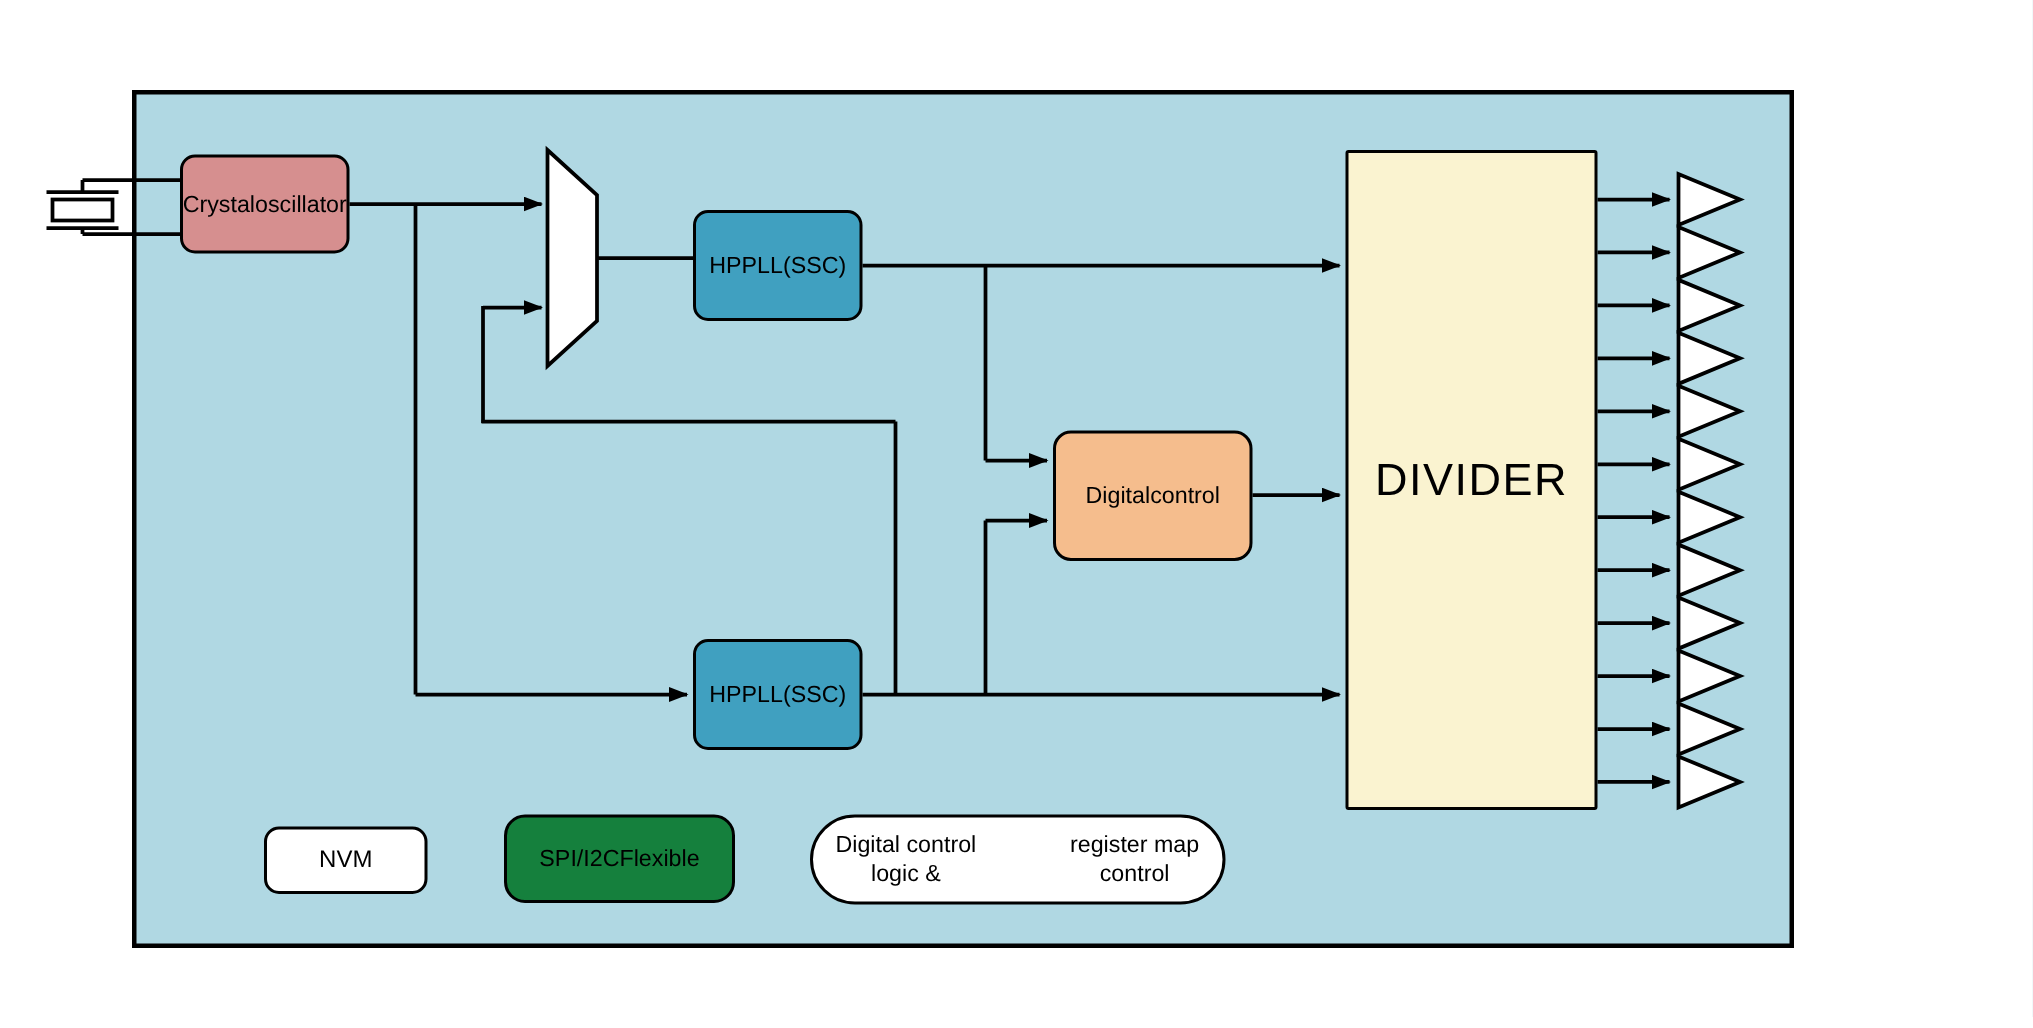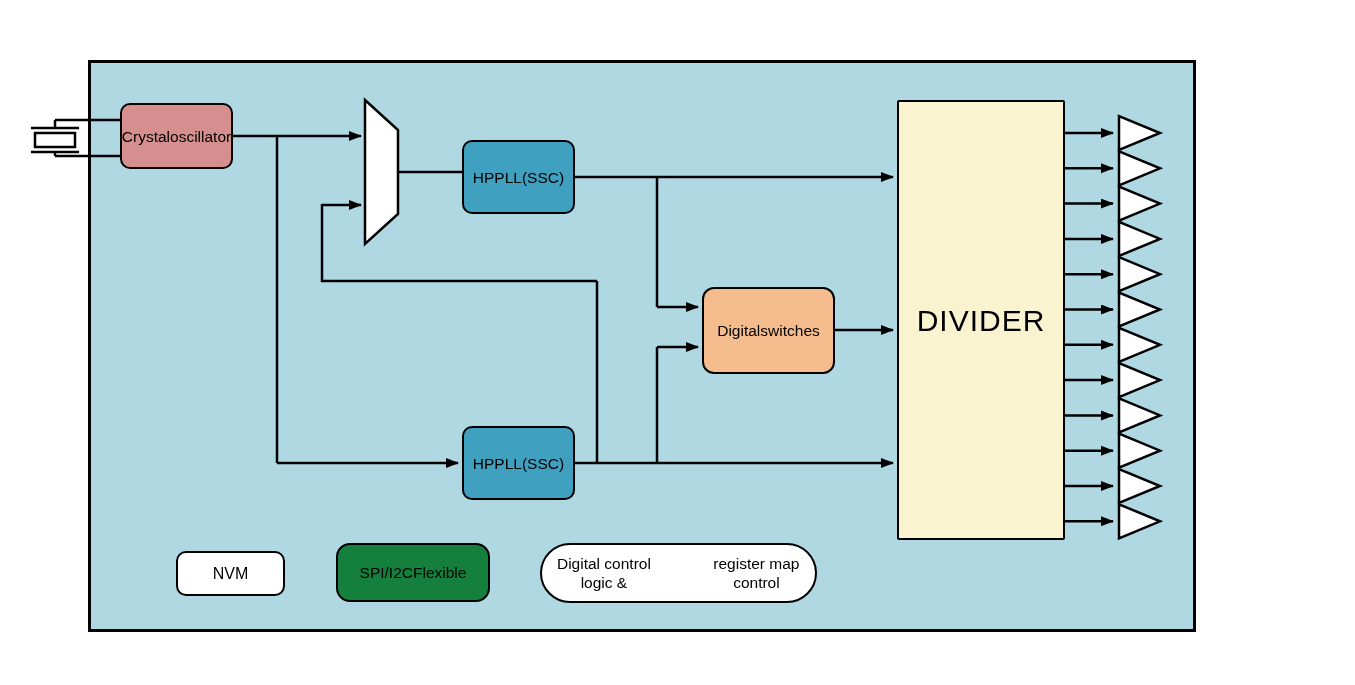--- a/index.html
+++ b/index.html
@@ -109,21 +109,21 @@
     <span>(SSC)</span>
   </div>
 
   <div class="block hppll-bottom">
     <span>HPPLL</span>
     <span>(SSC)</span>
   </div>
 
   <div class="block flex-sw">
     <span>Digital</span>
-    <span>switches</span>
+    <span>control</span>
   </div>
 
   <div class="block nvm">
     <span>NVM</span>
   </div>
 
   <div class="block divider-block">
     <span>DIVIDER</span>
   </div>
 

